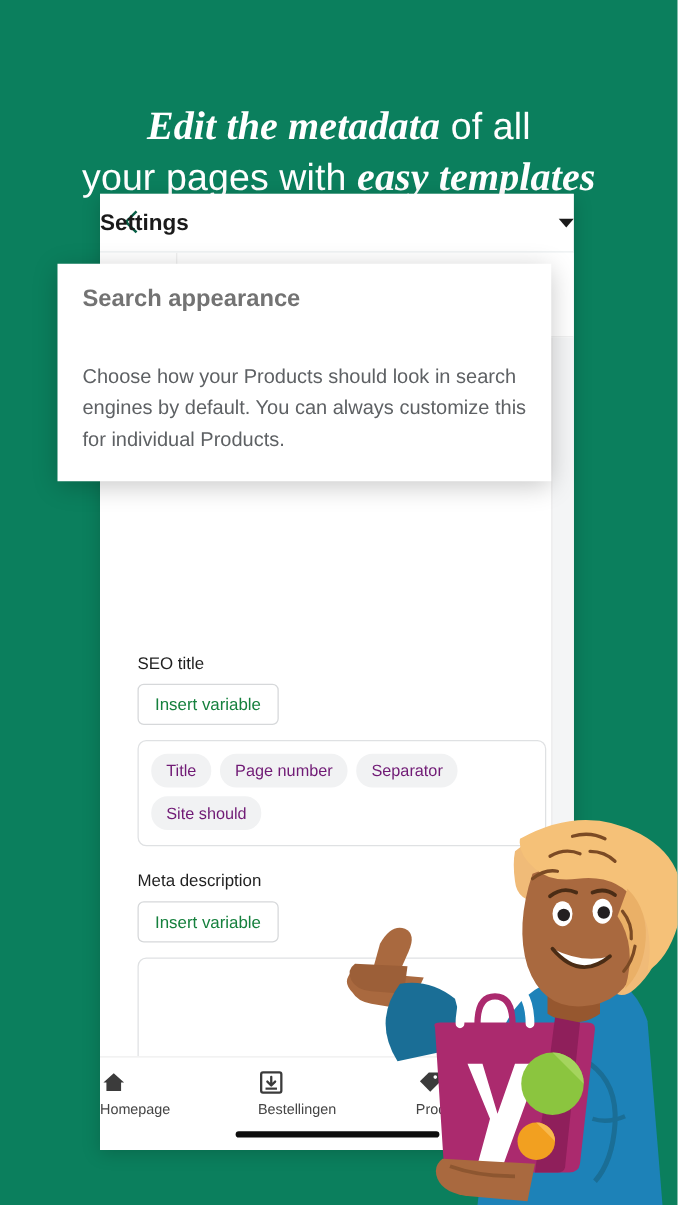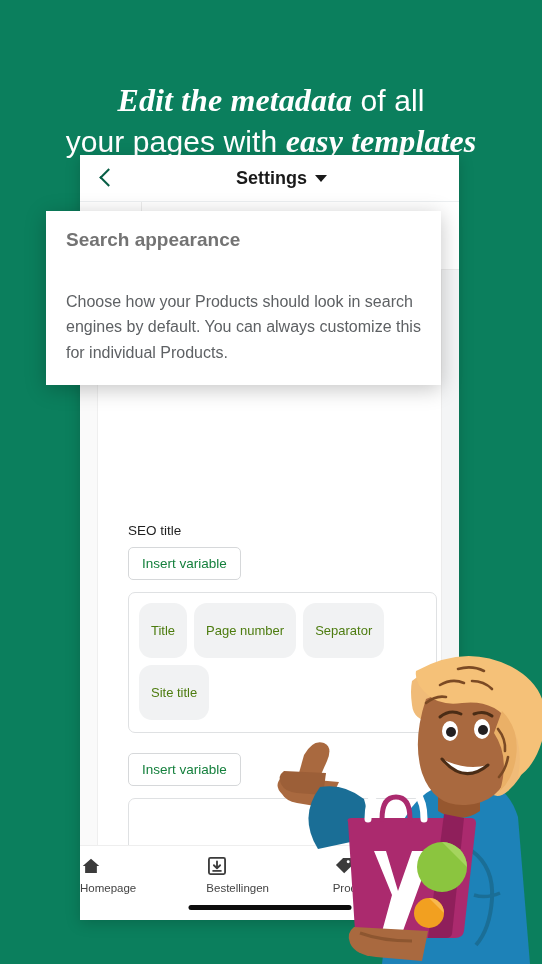--- a/index.html
+++ b/index.html
@@ -58,24 +58,23 @@
   .back-chev::before{
     content:"";
     position:absolute; left:8px; top:5px;
     width:11px; height:11px;
     border-left:2.6px solid #075e45;
     border-bottom:2.6px solid #075e45;
     transform:rotate(45deg);
   }
   .titlewrap {
     position:absolute; left:0; right:0;
-    display:flex; align-items:center; justify-content:center;
+    display:flex; align-items:center; justify-content:space-between;
     gap:8px;
     pointer-events:none;
-    padding-left:24px;
   }
   .title-txt { font-size:18px; font-weight:bold; color:#1a1a1a; }
   .caret {
     width:0;height:0;
     border-left:6px solid transparent;
     border-right:6px solid transparent;
     border-top:7px solid #1a1a1a;
   }
 
   
@@ -91,20 +90,21 @@
   .listicon i:nth-child(2){ width:20px; }
   .listicon i:nth-child(3){ width:13px; }
   .railfill { flex:1; background:#fff; border-bottom:1px solid #ececec; }
 
   
   .content {
     position:relative;
     height:575px;
     background:#ffffff;
     display:flex;
+    flex-direction:column;
   }
   .content-gutter { width:18px; background:#fafafa; border-right:1px solid #efefef; }
   .content-body { flex:1; padding:18px 22px 0 30px; position:relative; }
   .content-rightstrip {
     position:absolute; right:0; top:0;
     width:18px; height:100%;
     background:#f4f5f6;
     border-left:1px solid #ececec;
   }
 
@@ -122,24 +122,24 @@
   }
   .chipbox {
     margin-top:12px;
     border:1px solid #dfe1e3;
     border-radius:7px;
     padding:10px 10px 12px 10px;
     display:flex; flex-wrap:wrap; gap:7px;
     background:#fff;
   }
   .chip {
-    font-size:13px; color:#4d7c0f;
+    font-size:13px; color:#701a75;
     background:#f1f2f3;
     border-radius:13px;
-    padding:20px 12px;
+    padding:6px 12px;
     white-space:nowrap;
   }
   .textarea-box {
     margin-top:12px;
     border:1px solid #dfe1e3;
     border-radius:7px;
     height:110px;
     background:#fff;
   }
 
@@ -218,25 +218,26 @@
 
       <div style="height:160px"></div>
 
       <div class="field-label">SEO title</div>
       <div class="insert-btn">Insert variable</div>
 
       <div class="chipbox">
         <span class="chip">Title</span>
         <span class="chip">Page number</span>
         <span class="chip">Separator</span>
-        <span class="chip">Site title</span>
+        <span class="chip">Site should</span>
       </div>
 
       <div style="height:20px"></div>
 
+      <div class="field-label">Meta description</div>
       <div class="insert-btn">Insert variable</div>
       <div class="textarea-box"></div>
     </div>
     <div class="content-rightstrip"></div>
   </div>
 
   <div class="bottomnav">
     <div class="navitems">
       <div class="navitem">
         <svg width="22" height="22" viewBox="0 0 24 24">

